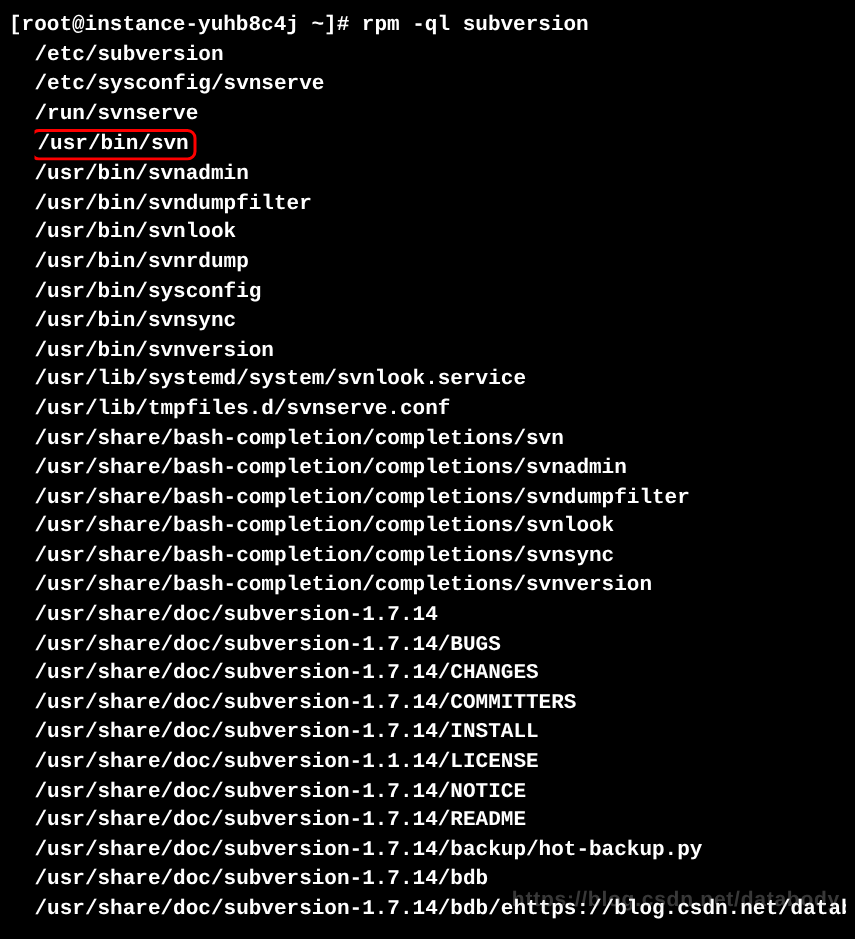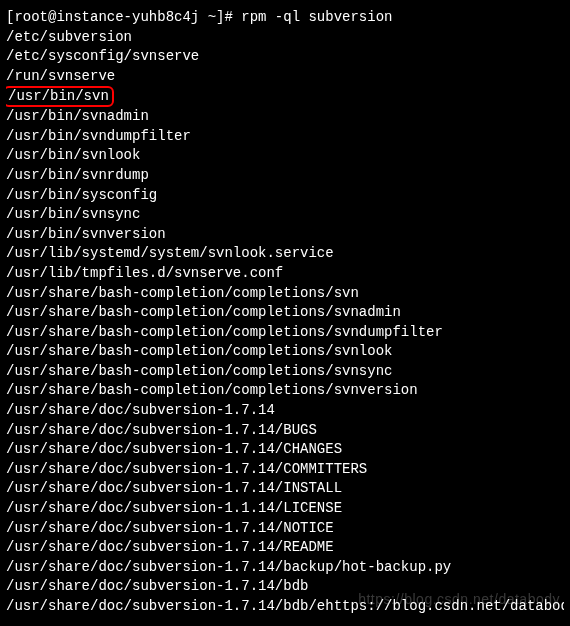--- a/index.html
+++ b/index.html
@@ -1,34 +1,36 @@
 <!DOCTYPE html>
 <html><head>
   <meta charset="utf-8">
   <style>
     * {
       margin: 0;
       padding: 0;
       box-sizing: border-box;
+      font-weight: bold;
     }
     body {
       background: #000000;
       color: #ffffff;
       font-family: 'Courier New', Consolas, monospace;
       font-size: 14px;
       line-height: 1.4;
       width: 570px;
       height: 626px;
       padding: 8px 6px;
       overflow: hidden;
       position: relative;
     }
     .terminal-line {
       white-space: pre;
       overflow: hidden;
+      margin-left: 17px;
     }
     .prompt-line {
       white-space: pre;
     }
     .highlighted {
       display: inline-block;
       border: 2px solid #ff0000;
       border-radius: 6px;
       padding: 0 3px;
       margin-left: -3px;

